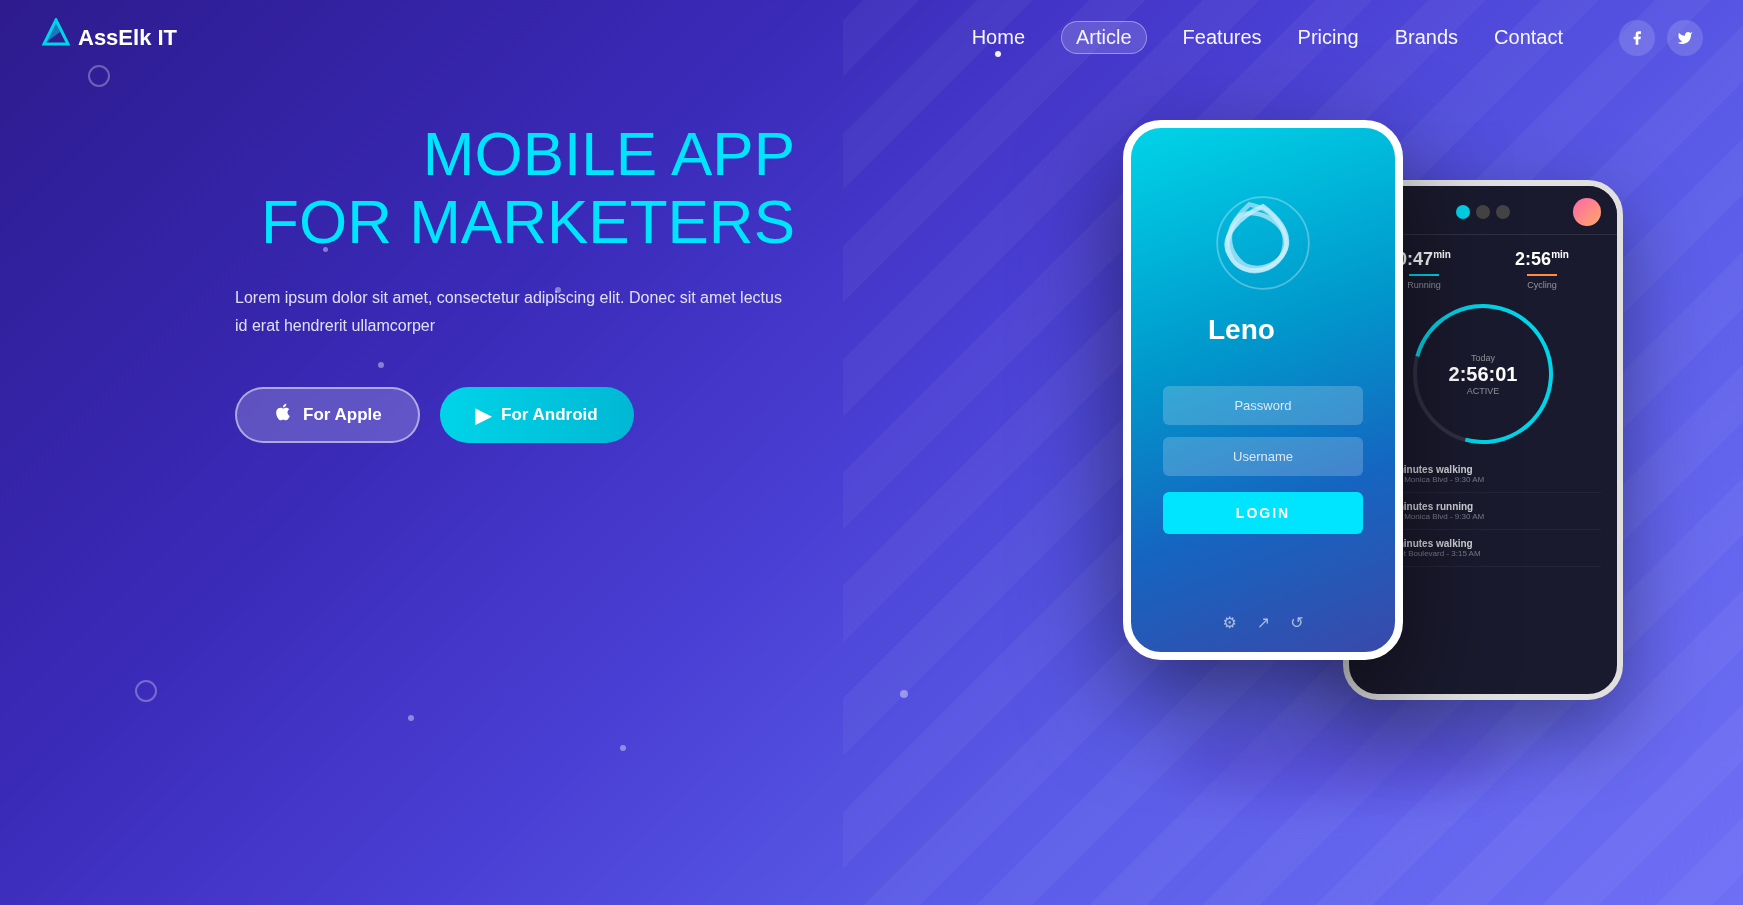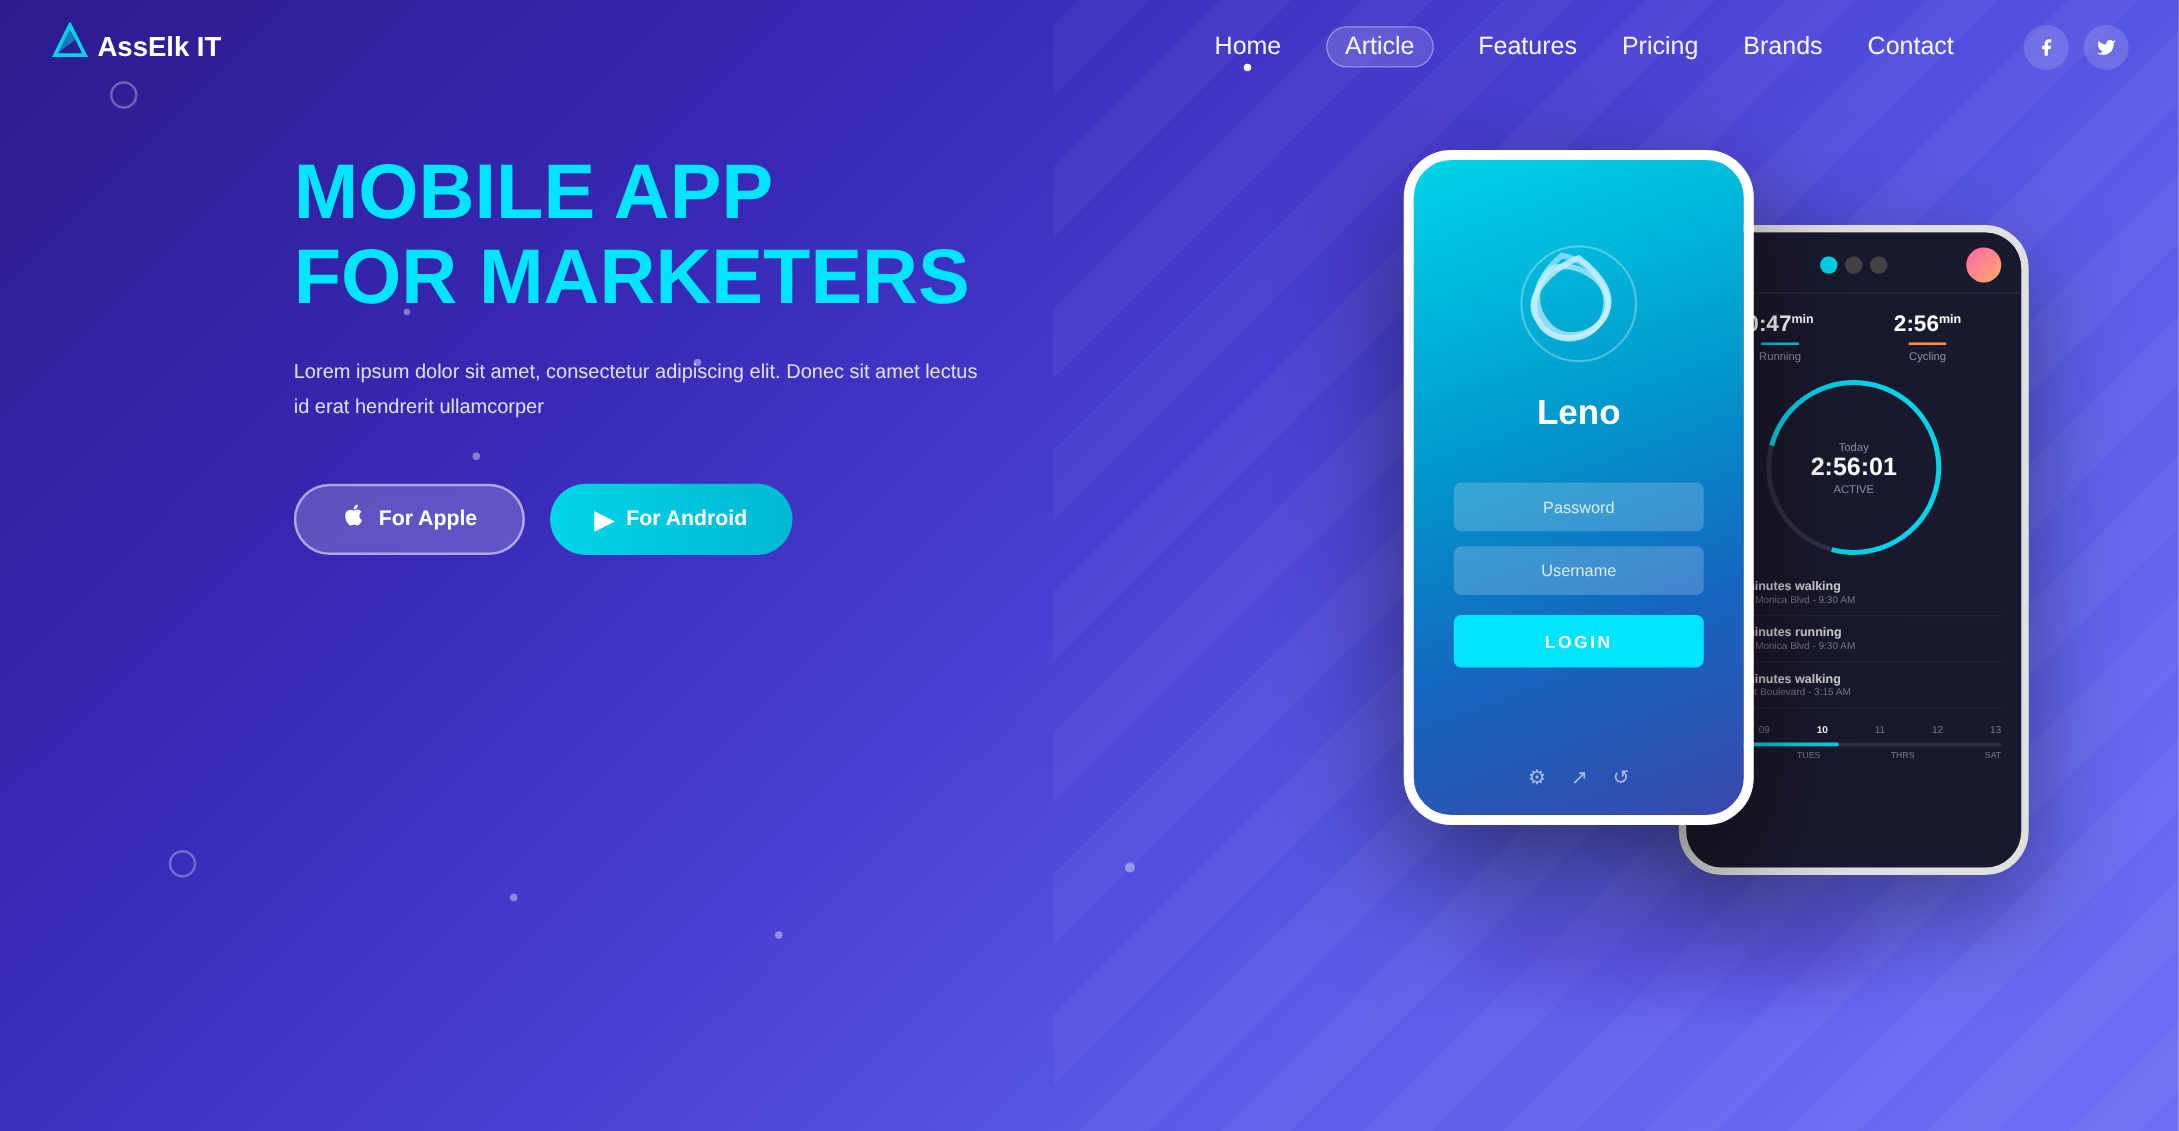--- a/index.html
+++ b/index.html
@@ -135,25 +135,26 @@
     
     .hero {
       position: absolute;
       top: 120px;
       left: 235px;
       z-index: 5;
       max-width: 560px;
     }
     .hero-title {
       font-size: 62px;
-      font-weight: 700;
+      font-weight: 400;
       color: white;
       line-height: 1.1;
       text-transform: uppercase;
       margin-bottom: 28px;
+      text-align: right;
     }
     .hero-title span {
       color: #00e5ff;
     }
     .hero-desc {
       font-size: 16px;
       color: rgba(255,255,255,0.85);
       line-height: 1.7;
       margin-bottom: 48px;
     }
@@ -328,21 +329,20 @@
       overflow: hidden;
       box-shadow: 0 40px 100px rgba(0,0,0,0.5);
       display: flex;
       flex-direction: column;
       align-items: center;
     }
     .phone-front-logo-area {
       padding: 60px 0 20px;
       display: flex;
       flex-direction: column;
-      align-items: center;
     }
     .leno-icon {
       width: 110px;
       height: 110px;
       margin-bottom: 16px;
     }
     .leno-name {
       color: white;
       font-size: 28px;
       font-weight: 700;
@@ -525,39 +525,20 @@
       </div>
       <div class="activity-item">
         <div class="activity-dot"></div>
         <div>
           <div class="activity-text">21 minutes walking</div>
           <div class="activity-sub">Sunset Boulevard - 3:15 AM</div>
         </div>
       </div>
     </div>
 
-    <div class="phone-back-timeline">
-      <div class="timeline-numbers">
-        <span>8</span>
-        <span>09</span>
-        <span style="color:white;font-weight:700;">10</span>
-        <span>11</span>
-        <span>12</span>
-        <span>13</span>
-      </div>
-      <div class="timeline-bar">
-        <div class="timeline-bar-fill"></div>
-      </div>
-      <div class="timeline-labels">
-        <span>MON</span>
-        <span>TUES</span>
-        <span>THRS</span>
-        <span>SAT</span>
-      </div>
-    </div>
   </div>
 
   <div class="phone-front">
     <div class="phone-front-logo-area">
 
       <svg class="leno-icon" viewBox="0 0 120 120" fill="none" xmlns="http://www.w3.org/2000/svg">
         <circle cx="60" cy="60" r="50" fill="none" stroke="rgba(255,255,255,0.3)" stroke-width="2"></circle>
         <path d="M60 20 C80 35, 95 55, 80 75 C65 95, 35 95, 25 75 C10 55, 35 30, 60 20 Z" fill="none" stroke="rgba(200,240,255,0.8)" stroke-width="5" stroke-linecap="round"></path>
         <path d="M35 30 C55 20, 90 40, 85 65 C80 85, 50 95, 35 80 C20 65, 20 45, 35 30 Z" fill="none" stroke="rgba(200,240,255,0.7)" stroke-width="5" stroke-linecap="round"></path>
         <path d="M45 18 C70 22, 90 45, 82 70 C74 90, 48 98, 30 82 C14 66, 22 38, 45 18 Z" fill="none" stroke="rgba(200,240,255,0.6)" stroke-width="5" stroke-linecap="round"></path>

